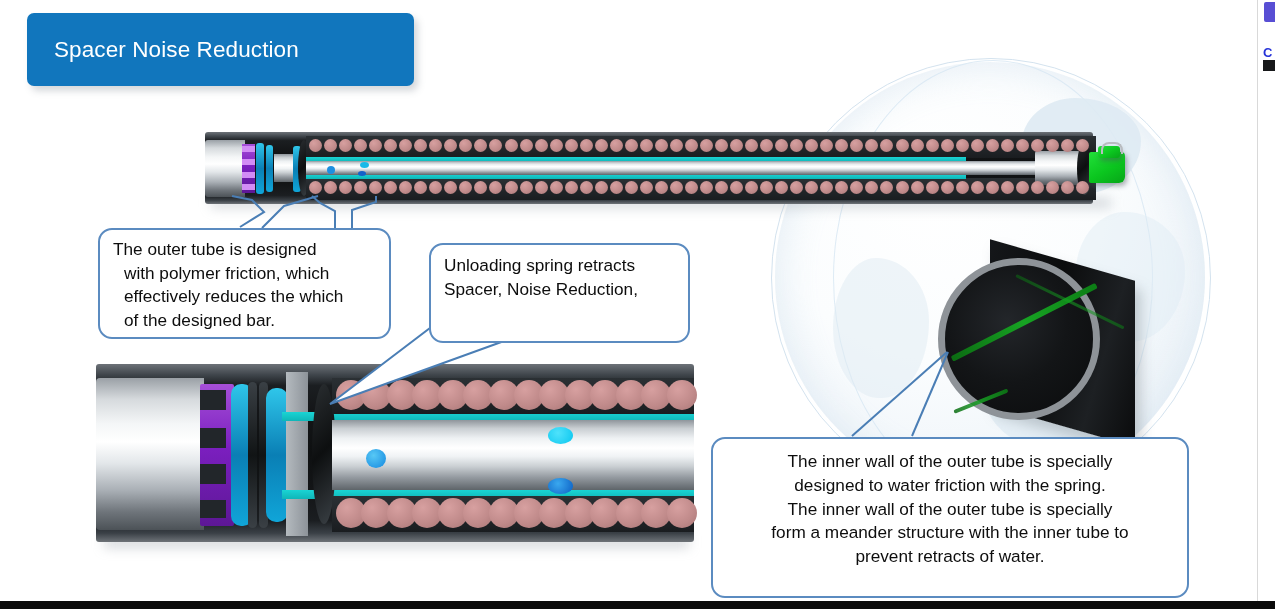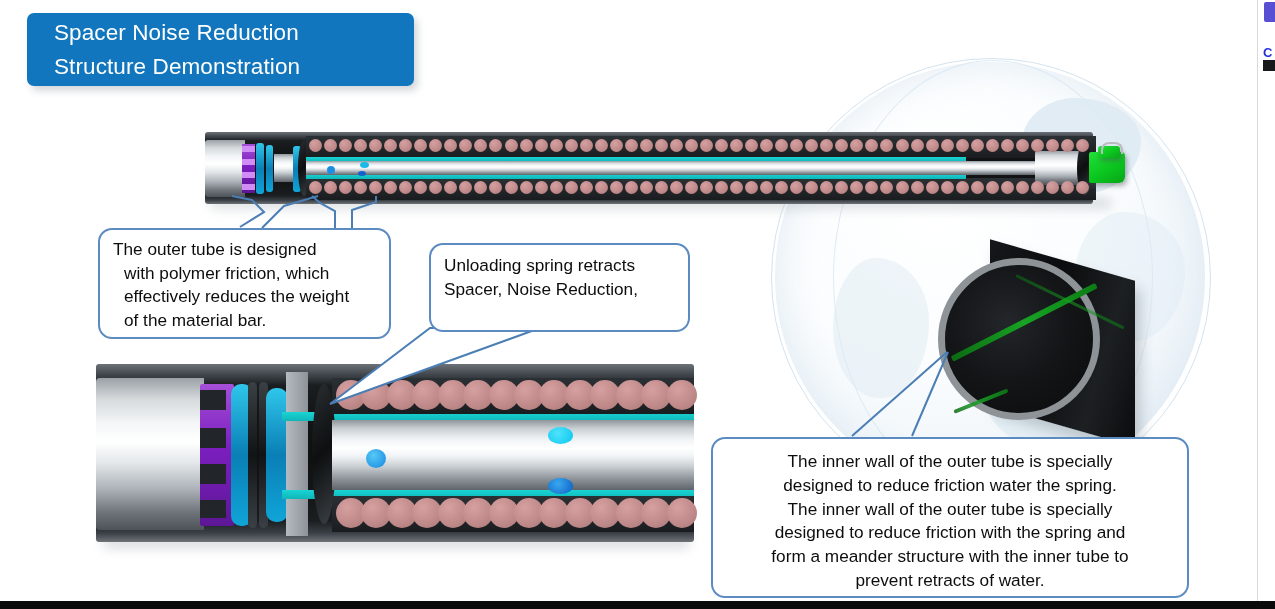--- a/index.html
+++ b/index.html
@@ -207,21 +207,21 @@
     height: 111px;
     padding: 8px 0 0 13px;
   }
   #callout-outer-tube p { text-indent: 0; }
   #callout-outer-tube p.ind { padding-left: 11px; }
 
   #callout-spring {
     left: 429px;
     top: 243px;
     width: 261px;
-    height: 89px;
+    height: 100px;
     padding: 9px 0 0 13px;
   }
 
   #callout-inner-wall {
     left: 711px;
     top: 437px;
     width: 478px;
     height: 161px;
     padding: 11px 10px 0 10px;
     text-align: center;
@@ -298,21 +298,20 @@
     <div class="globe-arc" style="left:-4px; top:-4px; width:438px; height:438px;"></div>
     <div class="globe-arc" style="left:58px; top:-2px; width:318px; height:434px; border-color:rgba(214,230,242,0.8);"></div>
     <div class="globe-land" style="left:246px; top:36px; width:120px; height:96px;"></div>
     <div class="globe-land" style="left:208px; top:268px; width:150px; height:120px; opacity:.8;"></div>
     <div class="globe-land" style="left:58px; top:196px; width:96px; height:140px; opacity:.55;"></div>
     <div class="globe-land" style="left:300px; top:150px; width:110px; height:130px; opacity:.5;"></div>
   </div>
 
   <div class="title-plate">
     <div class="title-line">Spacer Noise Reduction</div>
-    <div class="title-line">Structure Demonstration</div>
   </div>
 
   <div class="fig" id="fig-top">
     <div class="fig-shadow" style="left:6px; top:72px; width:900px; height:10px;"></div>
 
     <div class="shell" style="left:0; top:6px; width:888px; height:72px;"></div>
 
     <div class="chrome-plug" style="left:0; top:14px; width:40px; height:57px; border-radius:3px 0 0 3px;"></div>
     <div class="purple-gear" style="left:37px; top:18px; width:13px; height:49px;"></div>
     <div style="position:absolute; left:37px; top:20px; width:13px; height:6px; background:#d28cf5;"></div>
@@ -530,34 +529,33 @@
 
     <polygon points="430,328 540,328 330,404" fill="#ffffff" stroke="#4A7EB5" stroke-width="2"></polygon>
 
     <polyline points="852,436 947,352" fill="none" stroke="#4A7EB5" stroke-width="2"></polyline>
     <polyline points="912,436 948,352" fill="none" stroke="#4A7EB5" stroke-width="2"></polyline>
   </svg>
 
   <div class="callout" id="callout-outer-tube">
     <p>The outer tube is designed</p>
     <p class="ind">with polymer friction, which</p>
-    <p class="ind">effectively reduces the weight</p>
-    <p class="ind">of the material bar.</p>
+    <p class="ind">effectively reduces the which</p>
+    <p class="ind">of the designed bar.</p>
   </div>
 
   <div class="callout" id="callout-spring">
     <p>Unloading spring retracts</p>
     <p>Spacer, Noise Reduction,</p>
   </div>
 
   <div class="callout" id="callout-inner-wall">
     <p>The inner wall of the outer tube is specially</p>
-    <p>designed to reduce friction water the spring.</p>
+    <p>designed to water friction with the spring.</p>
     <p>The inner wall of the outer tube is specially</p>
-    <p>designed to reduce friction with the spring and</p>
     <p>form a meander structure with the inner tube to</p>
     <p>prevent retracts of water.</p>
   </div>
 
   <div id="right-strip">
     <div class="strip-bar-top"></div>
     <div class="strip-link">C</div>
     <div class="strip-chip"></div>
   </div>
 

